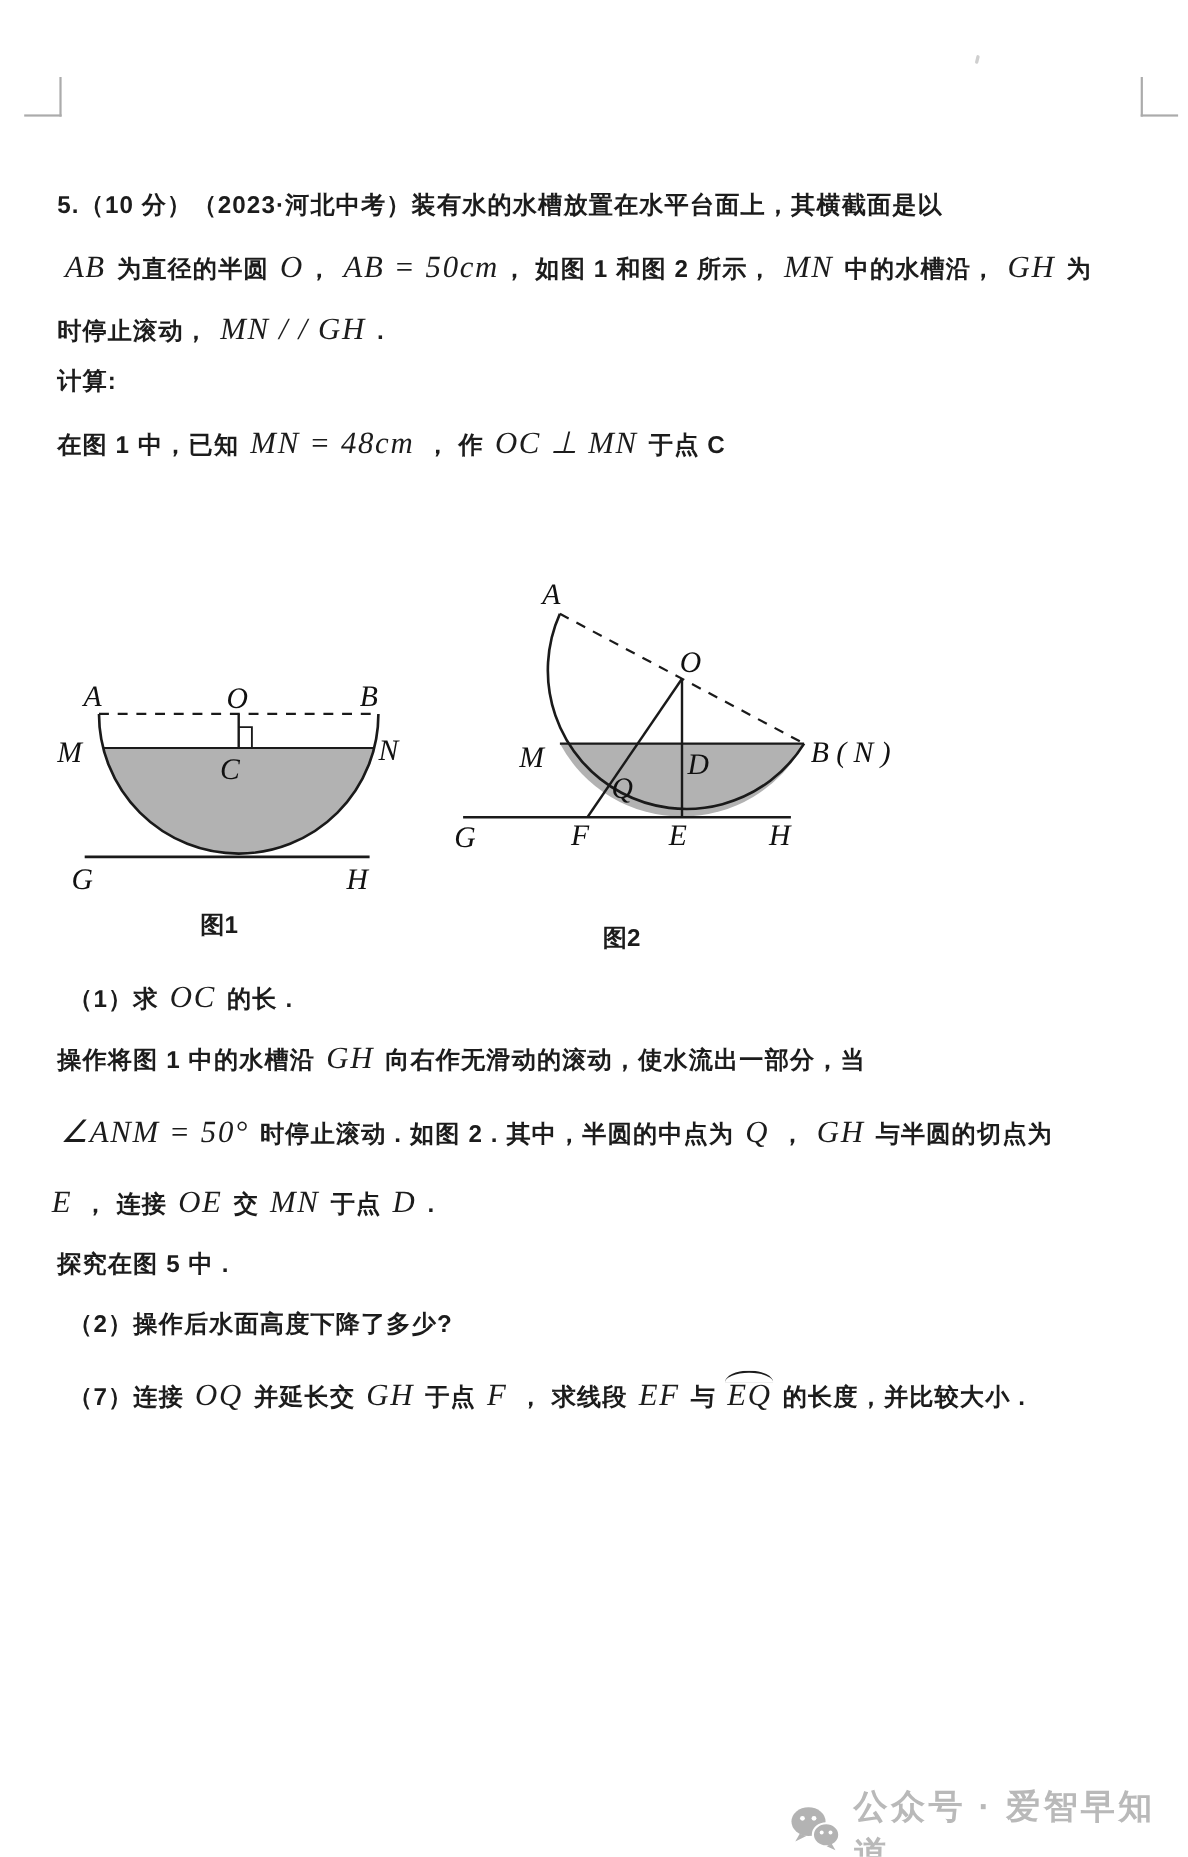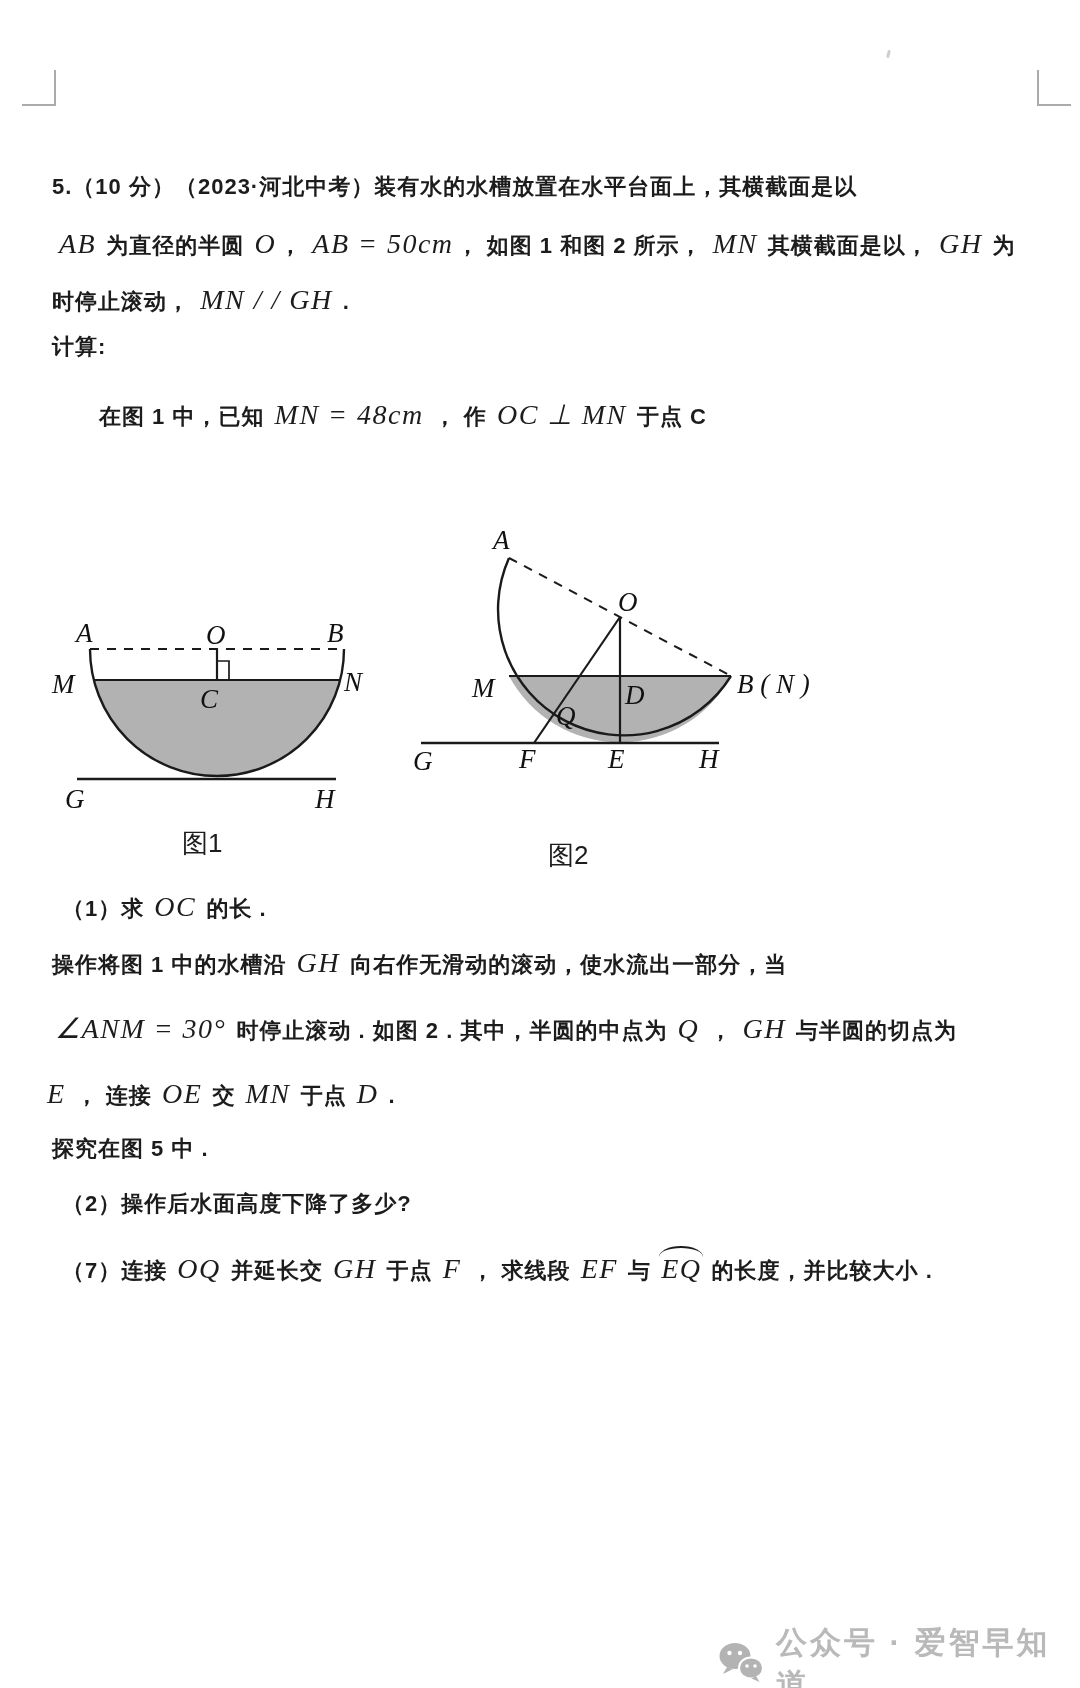--- a/index.html
+++ b/index.html
@@ -7,43 +7,43 @@
     width:1080px;height:1688px;position:relative;background:#ffffff;
     font-family:"Liberation Sans",sans-serif;color:#1c1c1c;overflow:hidden;
   }
   .line{position:absolute;left:52px;width:975px;white-space:nowrap;}
   .cn{font-size:22px;font-weight:600;letter-spacing:1px;}
   .math{font-family:"Liberation Serif",serif;font-style:italic;font-weight:400;
         font-size:28px;letter-spacing:1.5px;padding:0 3px;}
   .overarc{position:relative;display:inline-block;}
   .overarc::before{content:"";position:absolute;left:1px;right:1px;top:-7px;height:9px;
         border-top:2px solid #1c1c1c;border-radius:50% / 100% 100% 0 0;}
-  .caption{position:absolute;font-size:26px;font-weight:400;}
+  .caption{position:absolute;font-size:22px;font-weight:700;}
   .crop-mark{position:absolute;width:32px;height:34px;}
   .crop-left{left:22px;top:70px;border-right:2.5px solid #ababab;border-bottom:2.5px solid #ababab;}
   .crop-right{left:1037px;top:70px;border-left:2.5px solid #ababab;border-bottom:2.5px solid #ababab;}
   .speck{position:absolute;left:887px;top:50px;width:3px;height:8px;background:#cfcfcf;
         border-radius:2px;transform:rotate(14deg);}
   .footer{position:absolute;left:718px;top:1622px;display:flex;align-items:center;gap:12px;}
   .footer-text{font-size:31px;font-weight:600;letter-spacing:3px;color:#b9b9b9;}
   svg{position:absolute;overflow:visible;}
   svg text{font-family:"Liberation Serif",serif;font-style:italic;font-size:27px;fill:#111;}
 </style>
 </head>
 <body>
 
 <div class="crop-mark crop-left"></div>
 <div class="crop-mark crop-right"></div>
 <div class="speck"></div>
 
 <div class="line" style="top:172px;"><span class="cn">5.（10 分）（2023·河北中考）装有水的水槽放置在水平台面上，其横截面是以</span></div>
-<div class="line" style="top:228px;left:56px;"><span class="math">AB</span><span class="cn"> 为直径的半圆 </span><span class="math">O</span><span class="cn">，  </span><span class="math">AB = 50cm</span><span class="cn">，  如图 1 和图 2 所示，  </span><span class="math">MN</span><span class="cn"> 其横截面是以，  </span><span class="math">GH</span><span class="cn"> 为</span></div>
+<div class="line" style="top:228px;left:56px;"><span class="math">AB</span><span class="cn"> 为直径的半圆 </span><span class="math">O</span><span class="cn">，  </span><span class="math">AB = 50cm</span><span class="cn">，  如图 1 和图 2 所示，  </span><span class="math">MN</span><span class="cn"> 中的水槽沿，  </span><span class="math">GH</span><span class="cn"> 为</span></div>
 <div class="line" style="top:284px;"><span class="cn">时停止滚动，  </span><span class="math">MN / / GH</span><span class="cn"> .</span></div>
 <div class="line" style="top:332px;"><span class="cn">计算:</span></div>
-<div class="line" style="top:398px;margin-left:47px;"><span class="cn">在图 1 中，已知 </span><span class="math">MN = 48cm</span><span class="cn"> ，  作 </span><span class="math">OC ⊥ MN</span><span class="cn"> 于点 C</span></div>
+<div class="line" style="top:386px;"><span class="cn">在图 1 中，已知 </span><span class="math">MN = 48cm</span><span class="cn"> ，  作 </span><span class="math">OC ⊥ MN</span><span class="cn"> 于点 C</span></div>
 
 <svg style="left:50px;top:560px;" width="340" height="300" viewBox="0 0 340 300">
   <path d="M44,120 A127,127 0 0 0 290,120 Z" fill="#b2b2b2" stroke="none"></path>
   <path d="M40,89 A127,127 0 0 0 294,89" fill="none" stroke="#1a1a1a" stroke-width="2.4"></path>
   <line x1="44" y1="120" x2="290" y2="120" stroke="#1a1a1a" stroke-width="1.8"></line>
   <line x1="40" y1="89" x2="294" y2="89" stroke="#1a1a1a" stroke-width="2" stroke-dasharray="9 8"></line>
   <line x1="167" y1="89" x2="167" y2="120" stroke="#1a1a1a" stroke-width="2.2"></line>
   <polyline points="167,101 179,101 179,120" fill="none" stroke="#1a1a1a" stroke-width="1.7"></polyline>
   <line x1="27" y1="219" x2="286" y2="219" stroke="#1a1a1a" stroke-width="2.4"></line>
   <text x="26" y="82">A</text>
@@ -74,21 +74,21 @@
   <text x="144" y="293">F</text>
   <text x="233" y="293">E</text>
   <text x="324" y="293">H</text>
 </svg>
 
 <div class="caption" style="left:182px;top:826px;">图1</div>
 <div class="caption" style="left:548px;top:838px;">图2</div>
 
 <div class="line" style="top:891px;left:62px;"><span class="cn">（1）求 </span><span class="math">OC</span><span class="cn"> 的长 .</span></div>
 <div class="line" style="top:947px;"><span class="cn">操作将图 1 中的水槽沿 </span><span class="math">GH</span><span class="cn"> 向右作无滑动的滚动，使水流出一部分，当</span></div>
-<div class="line" style="top:1012px;"><span class="math">∠ANM = 30°</span><span class="cn"> 时停止滚动 . 如图 2 . 其中，半圆的中点为 </span><span class="math">Q</span><span class="cn"> ，  </span><span class="math">GH</span><span class="cn"> 与半圆的切点为</span></div>
+<div class="line" style="top:1012px;"><span class="math">∠ANM = 50°</span><span class="cn"> 时停止滚动 . 如图 2 . 其中，半圆的中点为 </span><span class="math">Q</span><span class="cn"> ，  </span><span class="math">GH</span><span class="cn"> 与半圆的切点为</span></div>
 <div class="line" style="top:1078px;left:44px;"><span class="math">E</span><span class="cn"> ，  连接 </span><span class="math">OE</span><span class="cn"> 交 </span><span class="math">MN</span><span class="cn"> 于点 </span><span class="math">D</span><span class="cn">  .</span></div>
 <div class="line" style="top:1134px;"><span class="cn">探究在图 5 中 .</span></div>
 <div class="line" style="top:1189px;left:62px;"><span class="cn">（2）操作后水面高度下降了多少?</span></div>
 <div class="line" style="top:1253px;left:62px;"><span class="cn">（7）连接 </span><span class="math">OQ</span><span class="cn"> 并延长交 </span><span class="math">GH</span><span class="cn"> 于点 </span><span class="math">F</span><span class="cn"> ，  求线段 </span><span class="math">EF</span><span class="cn"> 与 </span><span class="math overarc">EQ</span><span class="cn"> 的长度，并比较大小 .</span></div>
 
 <div class="footer">
   <span>
     <svg width="46" height="40" viewBox="0 0 46 40" style="position:static;">
       <ellipse cx="17" cy="14" rx="15.5" ry="13" fill="#b3b3b3"></ellipse>
       <path d="M9 25 L5 32 L15 27 Z" fill="#b3b3b3"></path>

